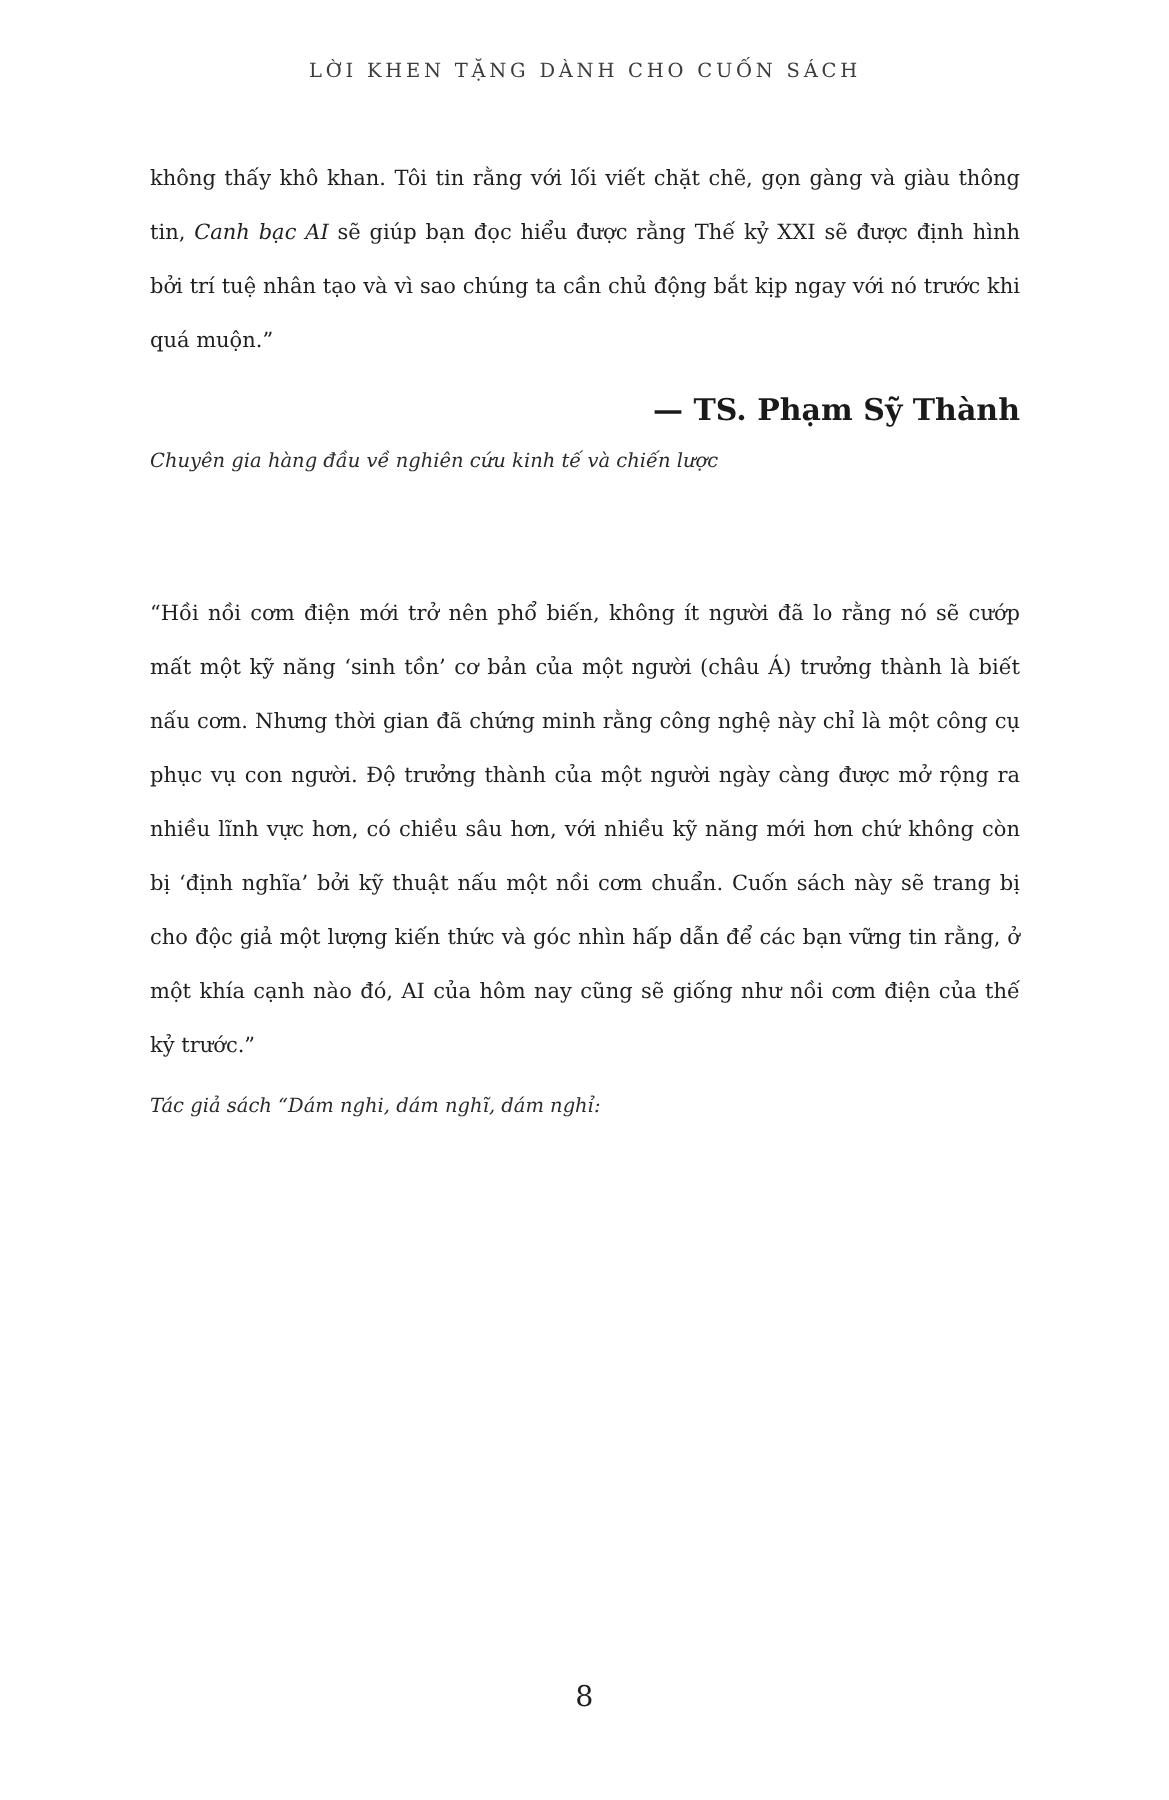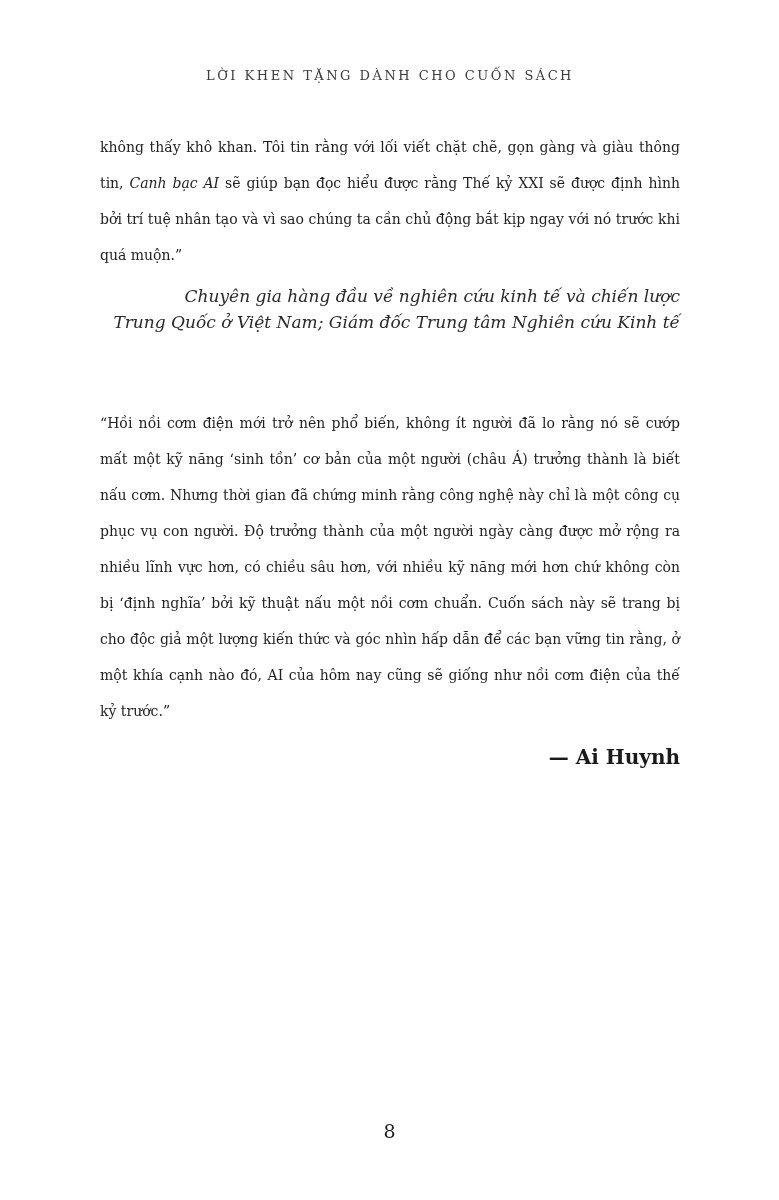--- a/index.html
+++ b/index.html
@@ -7,21 +7,21 @@
     padding: 0;
     background: #ffffff;
   }
   .page {
     position: relative;
     width: 779px;
     height: 1200px;
     margin: 0 auto;
     background: #ffffff;
     box-sizing: border-box;
-    padding: 68px 99px 0 100px;
+    padding: 40px 99px 0 100px;
     font-family: "DejaVu Serif", "Liberation Serif", serif;
     color: #1f1f1f;
     overflow: hidden;
   }
   .running-header {
     text-align: center;
     font-size: 13px;
     letter-spacing: 2.5px;
     text-transform: uppercase;
     color: #3c3c3c;
@@ -40,23 +40,23 @@
   }
   .attribution {
     text-align: right;
     font-weight: bold;
     font-size: 20px;
     margin-top: 16px;
     color: #1a1a1a;
   }
   .bio {
     margin-top: 10px;
-    text-align: right;
+    text-align: left;
     font-style: italic;
-    font-size: 17px;
+    font-size: 13px;
     line-height: 26px;
     color: #2a2a2a;
   }
   .endorsement-2 {
     margin-top: 70px;
   }
   .page-number {
     position: absolute;
     left: 0;
     right: 0;
@@ -69,31 +69,31 @@
 </head>
 <body>
 
 <div class="page">
 
   <div class="running-header">Lời khen tặng dành cho cuốn sách</div>
 
   <section class="endorsement endorsement-1">
     <p class="body-text"><span>không thấy khô khan. Tôi tin rằng với lối viết chặt chẽ, gọn gàng và giàu thông tin, </span><em>Canh bạc AI</em><span> sẽ giúp bạn đọc hiểu được rằng Thế kỷ XXI sẽ được định hình bởi trí tuệ nhân tạo và vì sao chúng ta cần chủ động bắt kịp ngay với nó trước khi quá muộn.”</span></p>
 
+    <div class="attribution">— TS. Phạm Sỹ Thành</div>
 
     <div class="bio">
       <div>Chuyên gia hàng đầu về nghiên cứu kinh tế và chiến lược</div>
-      <div>Trung Quốc ở Việt Nam; Giám đốc Trung tâm Nghiên cứu Kinh tế</div>
     </div>
   </section>
 
   <section class="endorsement endorsement-2">
     <p class="body-text">“Hồi nồi cơm điện mới trở nên phổ biến, không ít người đã lo rằng nó sẽ cướp mất một kỹ năng ‘sinh tồn’ cơ bản của một người (châu Á) trưởng thành là biết nấu cơm. Nhưng thời gian đã chứng minh rằng công nghệ này chỉ là một công cụ phục vụ con người. Độ trưởng thành của một người ngày càng được mở rộng ra nhiều lĩnh vực hơn, có chiều sâu hơn, với nhiều kỹ năng mới hơn chứ không còn bị ‘định nghĩa’ bởi kỹ thuật nấu một nồi cơm chuẩn. Cuốn sách này sẽ trang bị cho độc giả một lượng kiến thức và góc nhìn hấp dẫn để các bạn vững tin rằng, ở một khía cạnh nào đó, AI của hôm nay cũng sẽ giống như nồi cơm điện của thế kỷ trước.”</p>
 
-    <div class="attribution">— Ai Huynh</div>
 
     <div class="bio">
+      <div>Tác giả sách “Dám nghi, dám nghĩ, dám nghỉ:</div>
     </div>
   </section>
 
   <div class="page-number">8</div>
 
 </div>
 
 </body></html>

